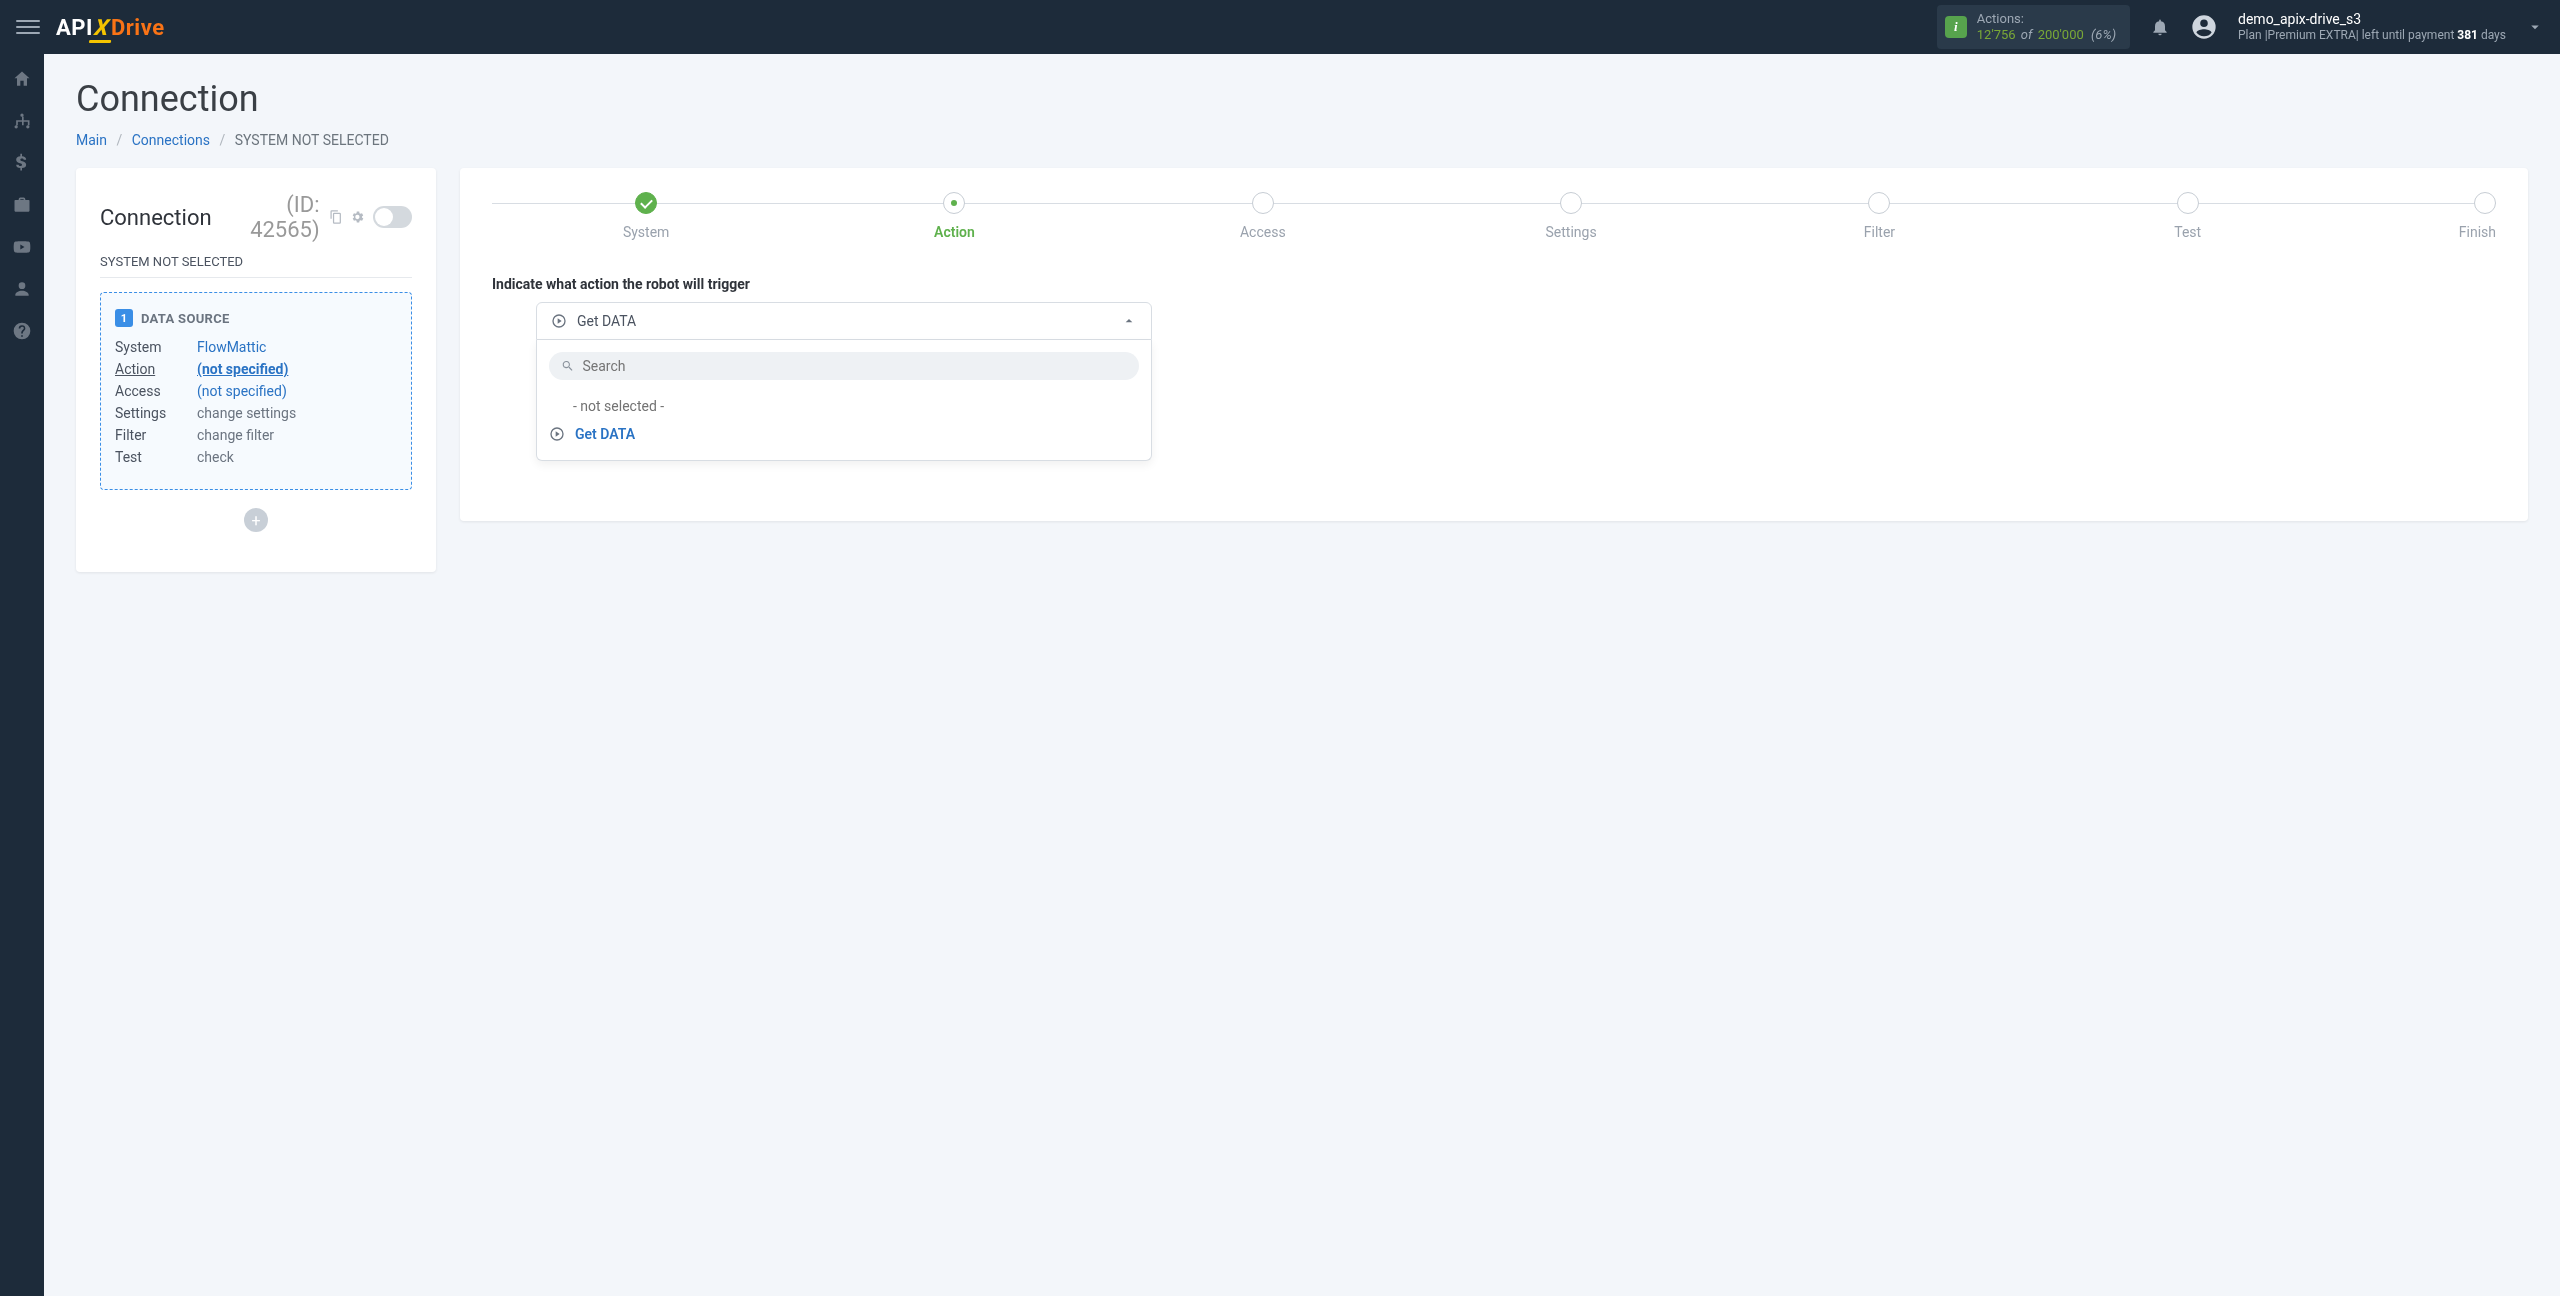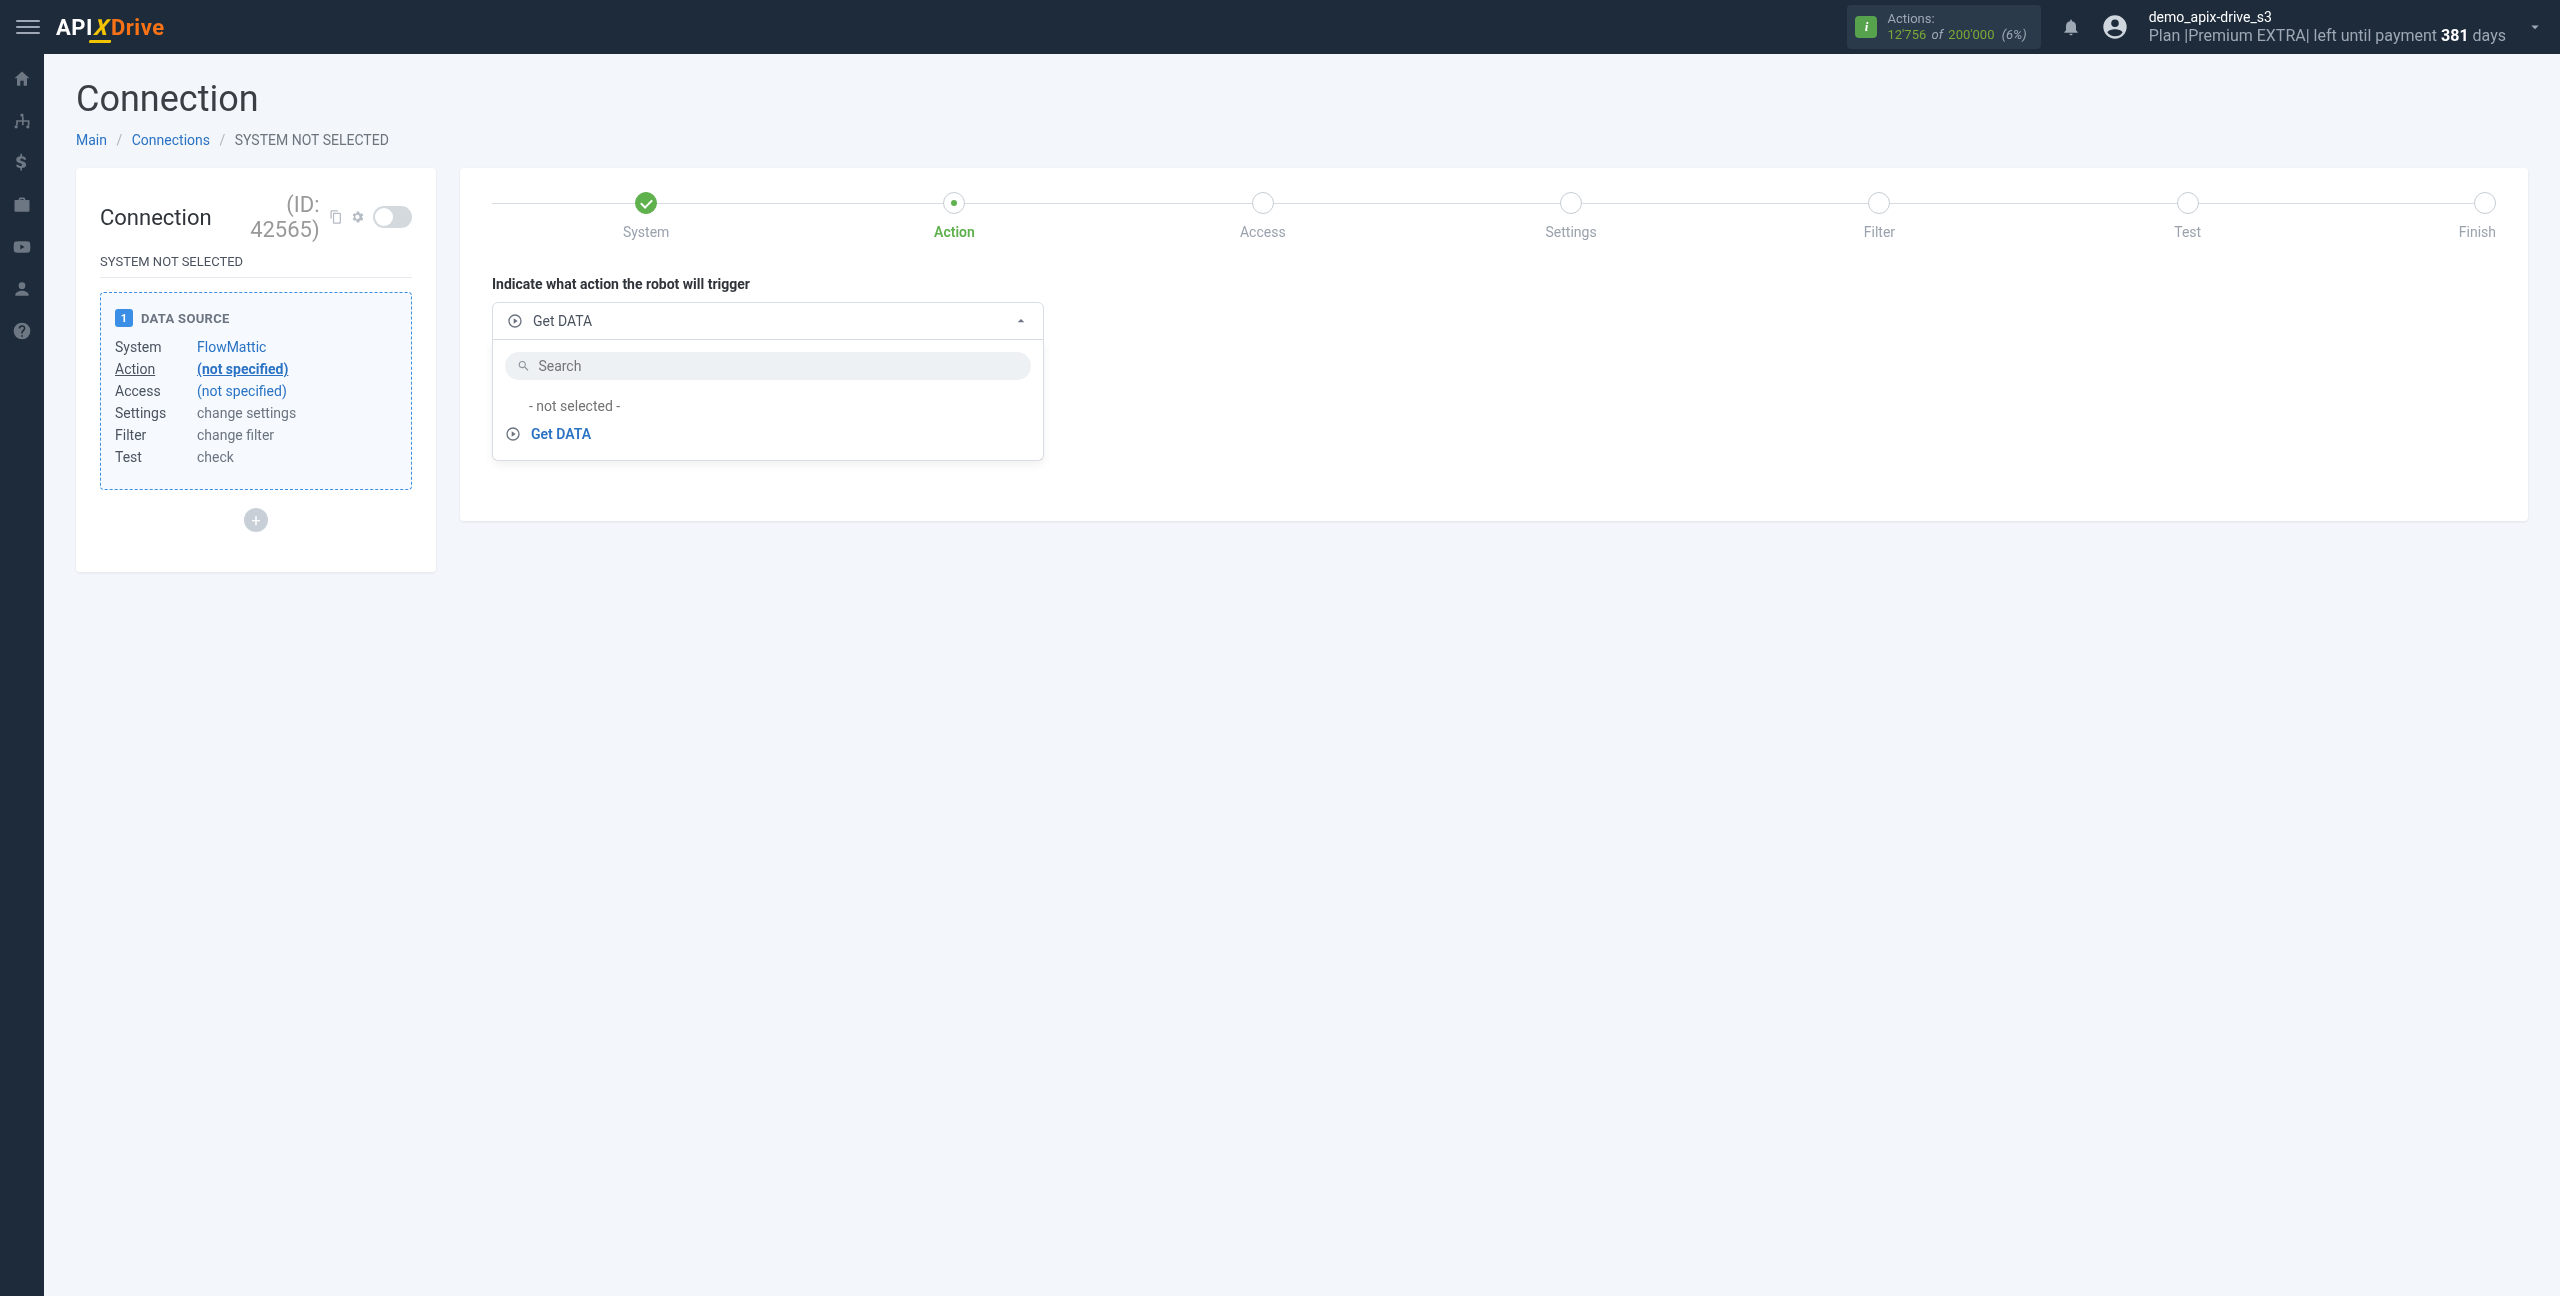--- a/index.html
+++ b/index.html
@@ -19,21 +19,21 @@
   .actions-box .label{color:#9da8b4;font-size:13px;}
   .actions-box .nums{font-size:13px;}
   .actions-box .cur{color:#7aa837;}
   .actions-box .of{color:#9da8b4;font-style:italic;margin:12px 2px;}
   .actions-box .max{color:#7aa837;}
   .actions-box .pct{color:#9da8b4;font-style:italic;margin-left:4px;}
   .bell{width:20px;height:20px;fill:#9da8b4;cursor:pointer;}
   .avatar-icon{width:28px;height:28px;fill:#cfd6de;cursor:pointer;}
   .account{display:flex;flex-direction:column;line-height:1.2;cursor:pointer;}
   .account .name{color:#fff;font-size:14px;}
-  .account .plan{color:#9da8b4;font-size:16px;}
+  .account .plan{color:#9da8b4;font-size:12px;}
   .account .plan .days{color:#fff;font-weight:700;}
   .caret-down{width:18px;height:18px;fill:#9da8b4;cursor:pointer;}
   
   .sidebar{position:fixed;left:0;top:54px;bottom:0;width:44px;background:#1d2b3a;display:flex;flex-direction:column;align-items:center;padding-top:4px;gap:0;}
   .sidebar-item{width:44px;height:42px;display:flex;align-items:center;justify-content:center;cursor:pointer;}
   .sidebar-item svg{width:20px;height:20px;fill:#6d7783;}
   
   .main{margin-left:44px;padding:24px 32px;}
   .page-title{font-size:36px;font-weight:400;color:#3a3f45;margin-bottom:12px;}
   .breadcrumb{font-size:14px;color:#6c757d;margin-bottom:20px;}
@@ -71,21 +71,21 @@
   .step:first-child{align-items:flex-start;}
   .step:last-child{align-items:flex-end;flex:0.5;}
   .step-line{position:absolute;top:11px;left:0;right:0;height:1px;background:#d8dde3;z-index:0;}
   .step-circle{width:22px;height:22px;border-radius:50%;border:1px solid #c7cdd4;background:#fff;z-index:1;position:relative;display:flex;align-items:center;justify-content:center;}
   .step-circle.done{background:#5fb14d;border-color:#5fb14d;color:#fff;}
   .step-circle.done::after{content:"";width:5px;height:9px;border:solid #fff;border-width:0 2px 2px 0;transform:rotate(45deg);margin-top:-2px;}
   .step-circle.active::after{content:"";width:6px;height:6px;background:#5fb14d;border-radius:50%;}
   .step-label{margin-top:10px;font-size:14px;color:#9aa2ad;}
   .step-label.active{color:#5fb14d;font-weight:600;}
   .form-label{font-size:14px;font-weight:700;color:#2f333a;margin-bottom:10px;}
-  .select-wrap{position:relative;width:552px;}
+  .select-wrap{position:relative;width:616px;margin-left:44px;}
   .select-box{border:1px solid #d8dde3;border-radius:6px 6px 0 0;padding:10px 14px;display:flex;align-items:center;gap:10px;cursor:pointer;}
   .select-box .play{width:16px;height:16px;fill:#6b7480;}
   .select-box .sval{color:#4b5360;font-size:14px;}
   .select-box .chev{margin-left:auto;width:16px;height:16px;fill:#6b7480;}
   .dropdown{border:1px solid #d8dde3;border-top:none;border-radius:0 0 6px 6px;background:#fff;box-shadow:0 4px 10px rgba(0,0,0,0.06);padding:12px;}
   .search-box{display:flex;align-items:center;gap:8px;background:#eef1f4;border-radius:16px;padding:6px 12px;margin-bottom:12px;}
   .search-box svg{width:14px;height:14px;fill:#8a929c;}
   .search-box input{border:none;background:transparent;outline:none;font-size:14px;color:#555;width:100%;}
   .opt{padding:6px 10px 6px 24px;display:flex;align-items:center;gap:10px;font-size:14px;cursor:pointer;border-radius:4px;}
   .opt.placeholder{color:#737373;cursor:default;}

